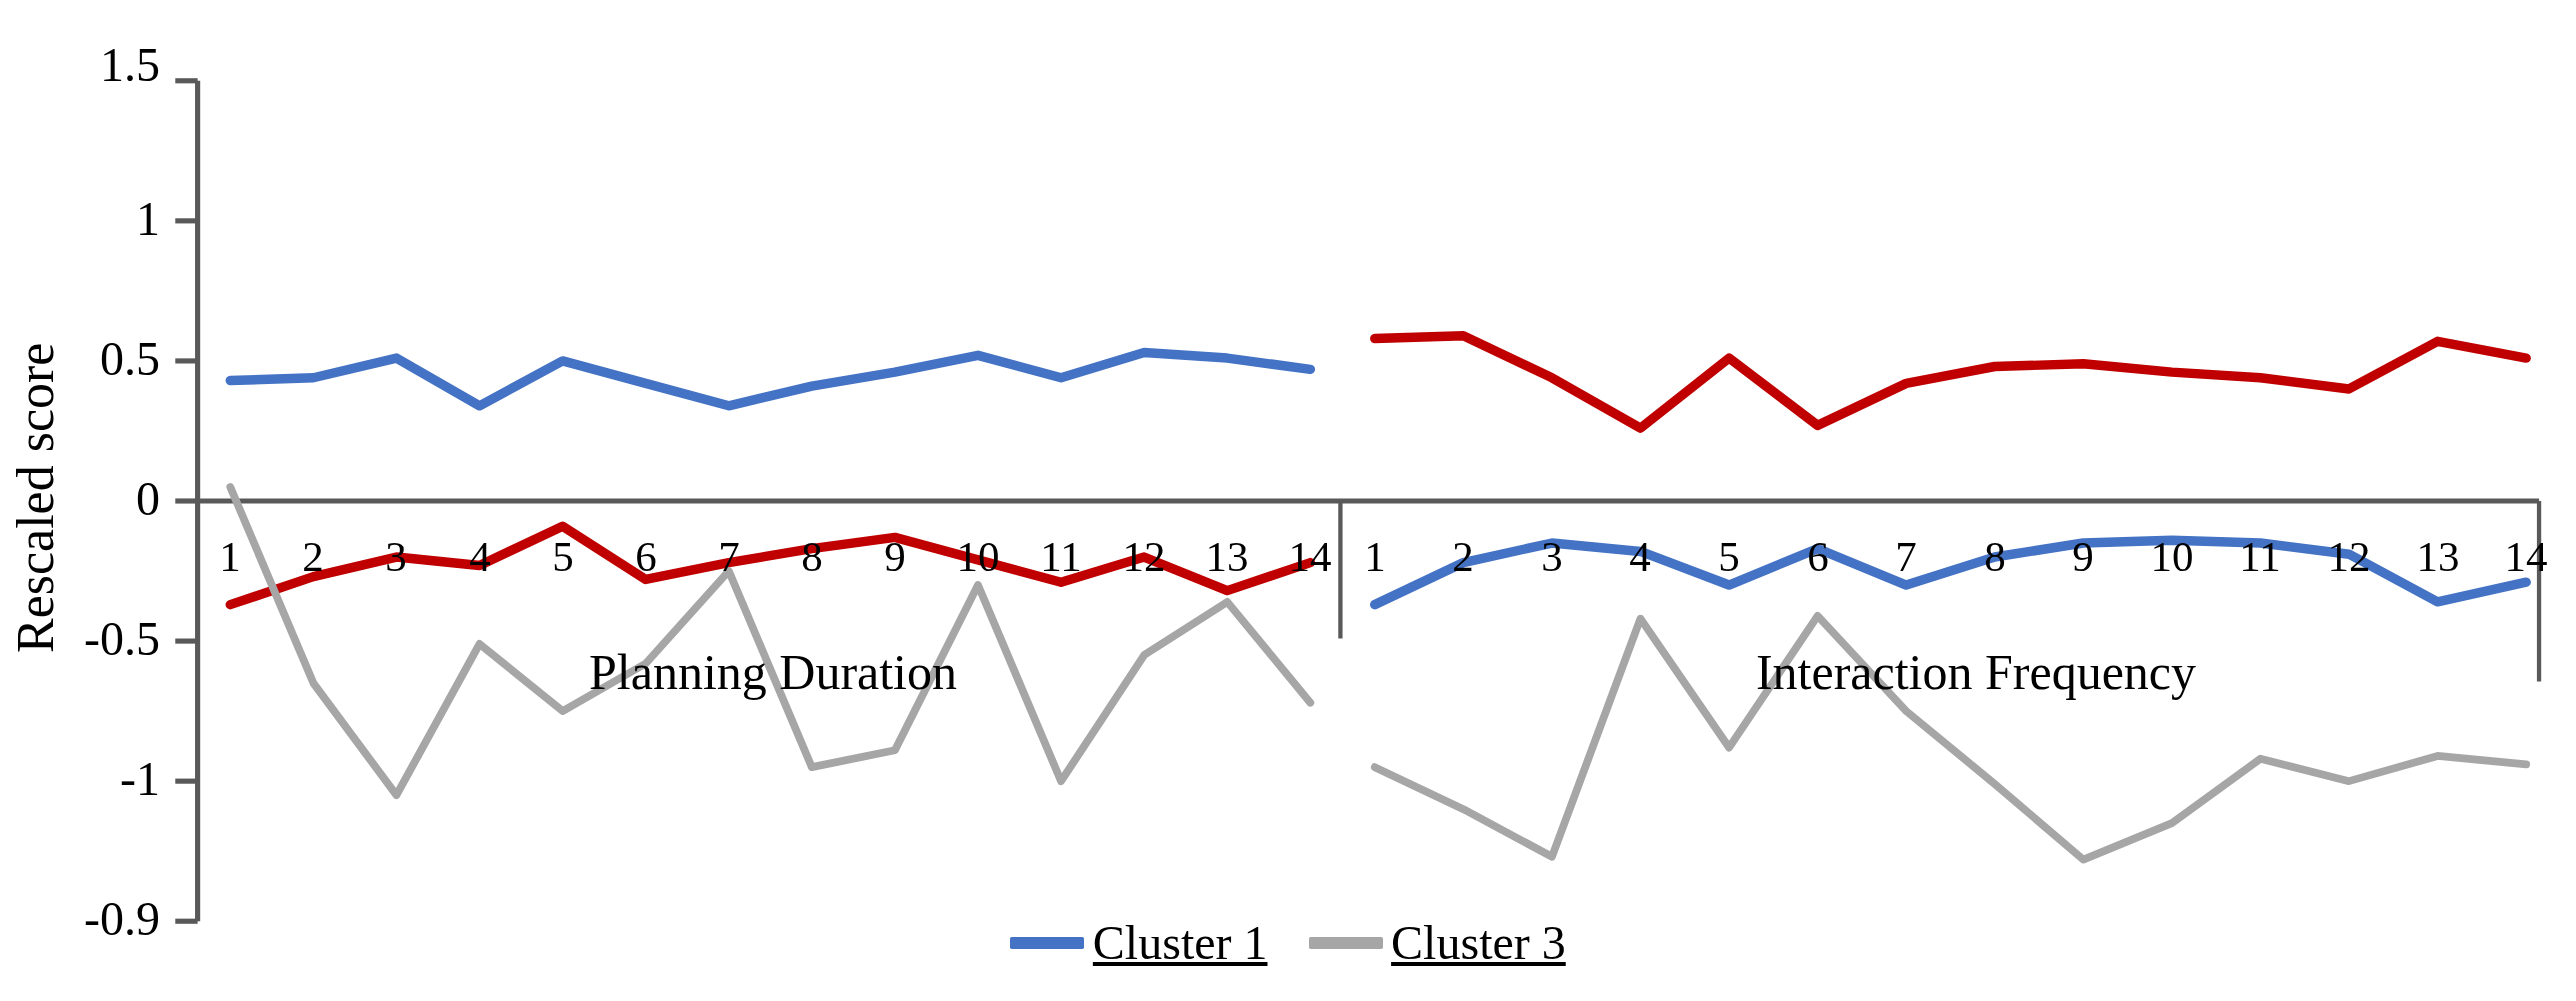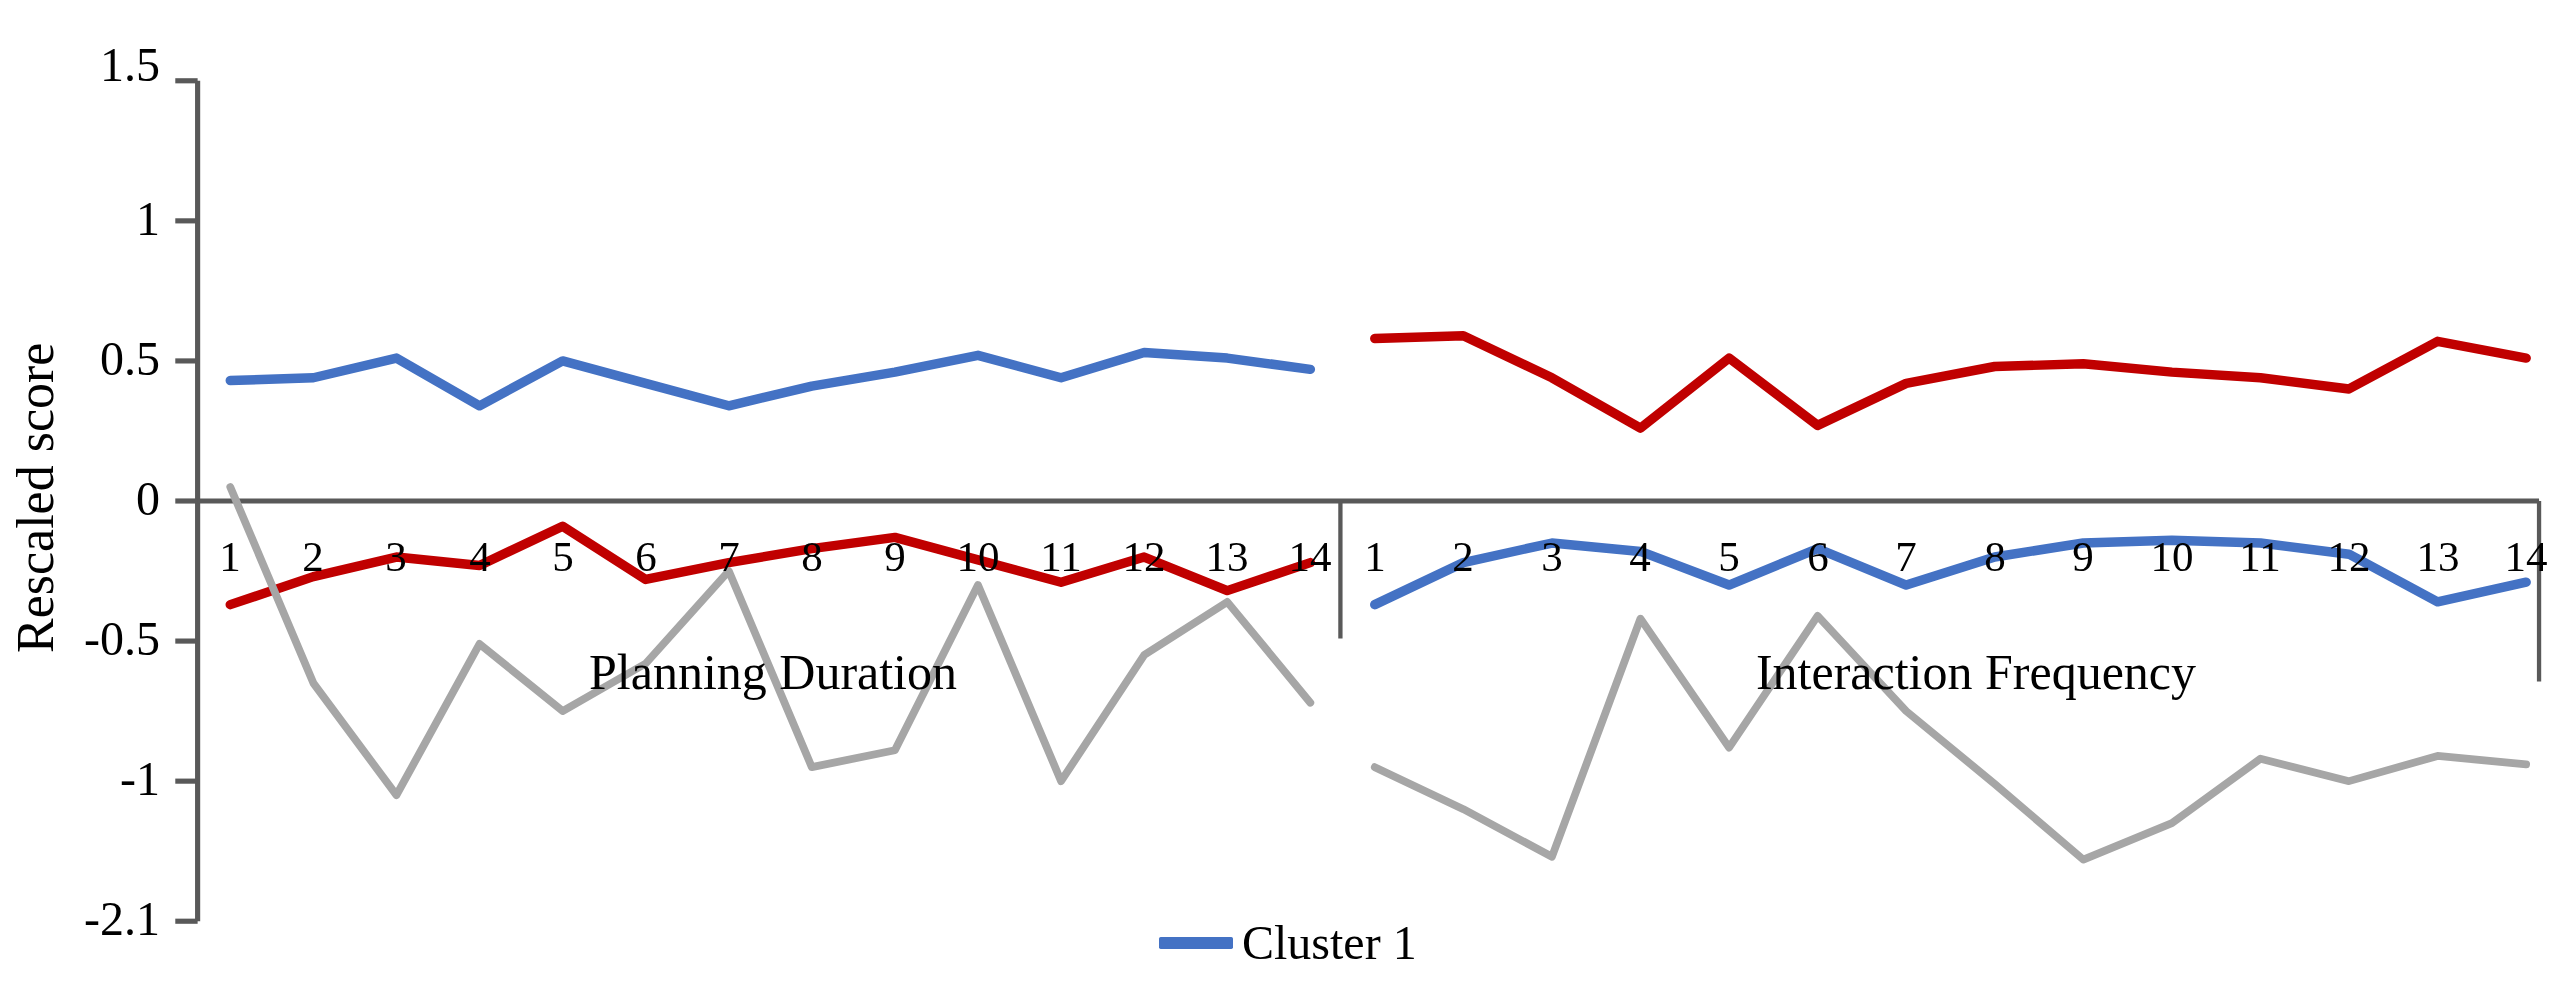--- a/index.html
+++ b/index.html
@@ -47,20 +47,21 @@
     text-align:center;
     transform:translateX(-50%);
     color:#000;
   }
   .legend {
     position:absolute;
     left:0; top:919px; width:2576px;
     display:flex; flex-direction:row;
     align-items:center; justify-content:center;
     gap:41px;
+    text-decoration:underline;
   }
   .legend-item { display:flex; flex-direction:row; align-items:center; gap:8.6px; }
   .legend-swatch { width:74px; height:12px; border-radius:1.7px; display:block; }
   .legend-text { font-size:48px; line-height:48px; white-space:nowrap; color:#000; }
 </style>
 </head>
 <body>
 
 <div id="chart-root">
 
@@ -89,21 +90,21 @@
   </svg>
 
   <div class="axis-title-y" id="y-axis-title" style="left: 10.3px; top: 653px;">Rescaled score</div>
 
   <div class="ytick-label" id="ytick-0" style="top: 41px; left: 0px; width: 160px;">1.5</div>
   <div class="ytick-label" id="ytick-1" style="top: 195px; left: 0px; width: 160px;">1</div>
   <div class="ytick-label" id="ytick-2" style="top: 335px; left: 0px; width: 160px; font-family: Liberation Serif, serif;">0.5</div>
   <div class="ytick-label" id="ytick-3" style="top: 475px; left: 0px; width: 160px;">0</div>
   <div class="ytick-label" id="ytick-4" style="top: 615px; left: 0px; width: 160px;">-0.5</div>
   <div class="ytick-label" id="ytick-5" style="top: 755px; left: 0px; width: 160px;">-1</div>
-  <div class="ytick-label" id="ytick-6" style="top: 895px; left: 0px; width: 160px;">-2.1</div>
+  <div class="ytick-label" id="ytick-6" style="top: 895px; left: 0px; width: 160px;">-0.9</div>
 
   <div id="xtick-host">
       <div class="xtick-label" style="left: 230px; top: 535px;">1</div>
       <div class="xtick-label" style="left: 313px; top: 535px;">2</div>
       <div class="xtick-label" style="left: 396px; top: 535px;">3</div>
       <div class="xtick-label" style="left: 480px; top: 535px;">4</div>
       <div class="xtick-label" style="left: 563px; top: 535px;">5</div>
       <div class="xtick-label" style="left: 646px; top: 535px;">6</div>
       <div class="xtick-label" style="left: 729px; top: 535px;">7</div>
       <div class="xtick-label" style="left: 812px; top: 535px;">8</div>
@@ -130,16 +131,20 @@
     </div>
 
   <div class="section-label" id="section-label-0" style="left: 773px; top: 647px;">Planning Duration</div>
   <div class="section-label" id="section-label-1" style="left: 1976px; top: 647px;">Interaction Frequency</div>
 
   <div class="legend">
     <div class="legend-item">
       <span class="legend-swatch" id="legend-swatch-0" style="background: rgb(68, 114, 196);"></span>
       <span class="legend-text">Cluster 1</span>
     </div>
+    <div class="legend-item">
+      <span class="legend-swatch" id="legend-swatch-2" style="background: rgb(166, 166, 166);"></span>
+      <span class="legend-text">Cluster 3</span>
+    </div>
   </div>
 
 </div>
 
 
 </body></html>

